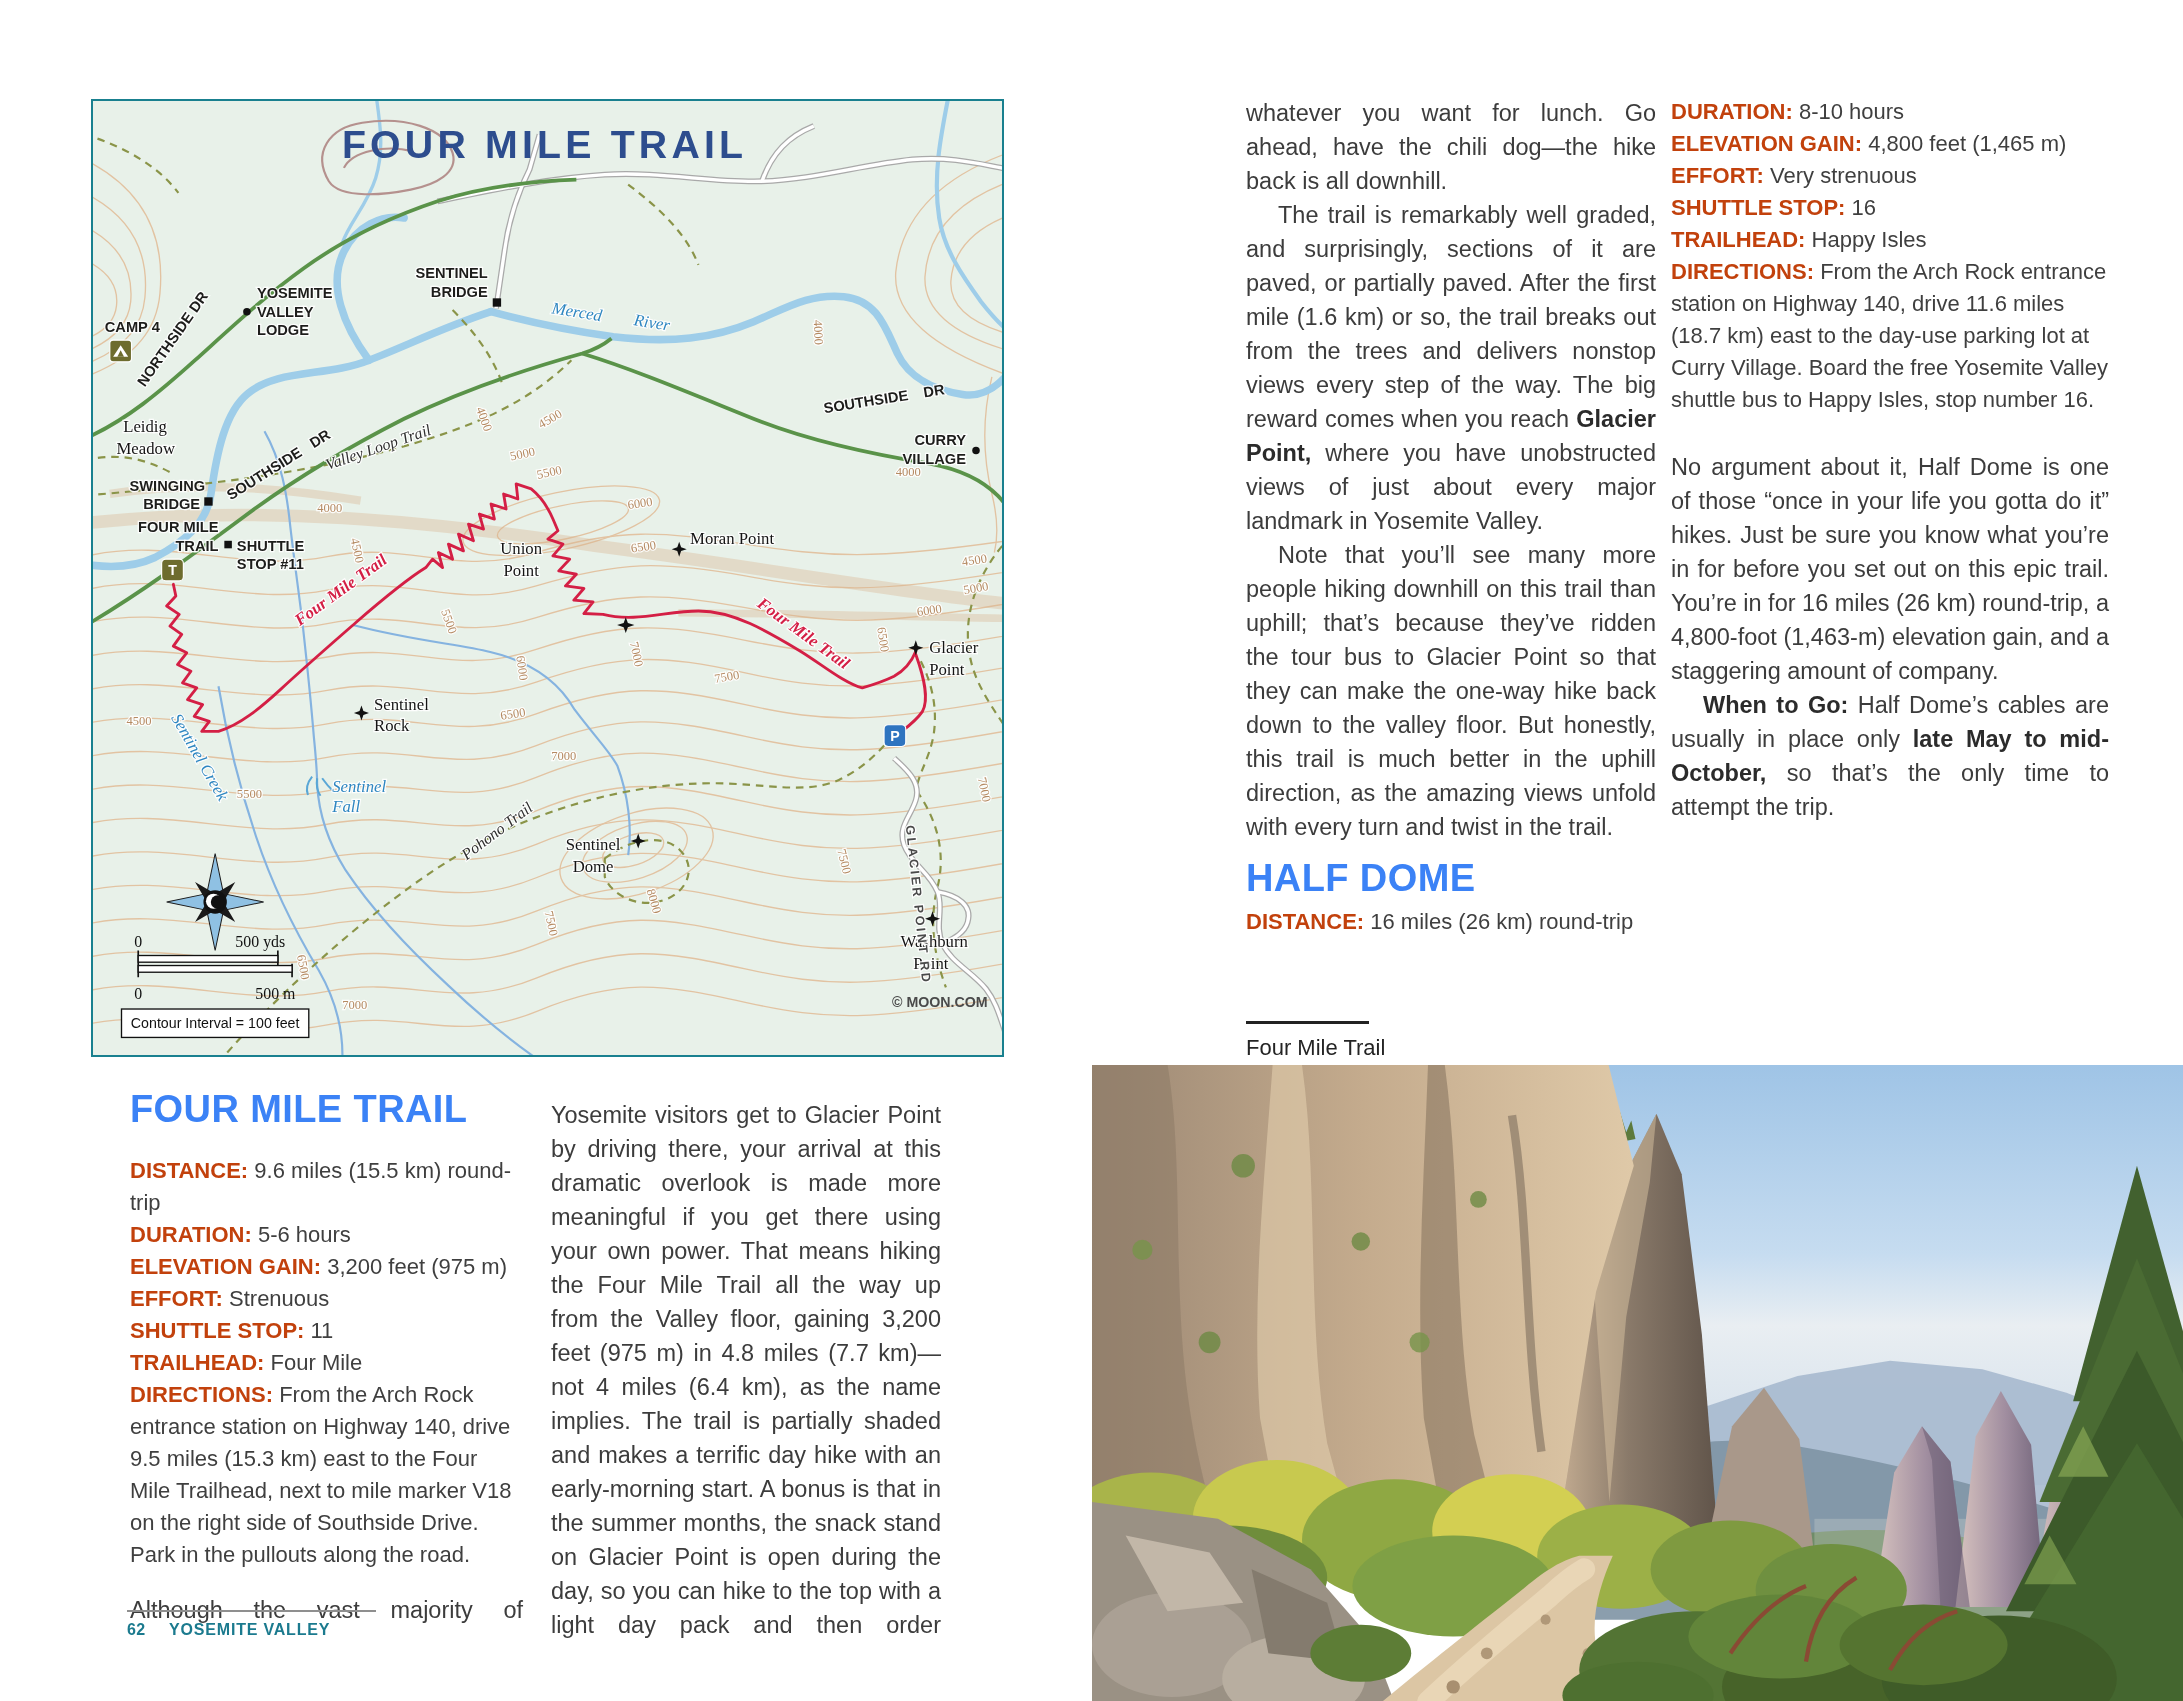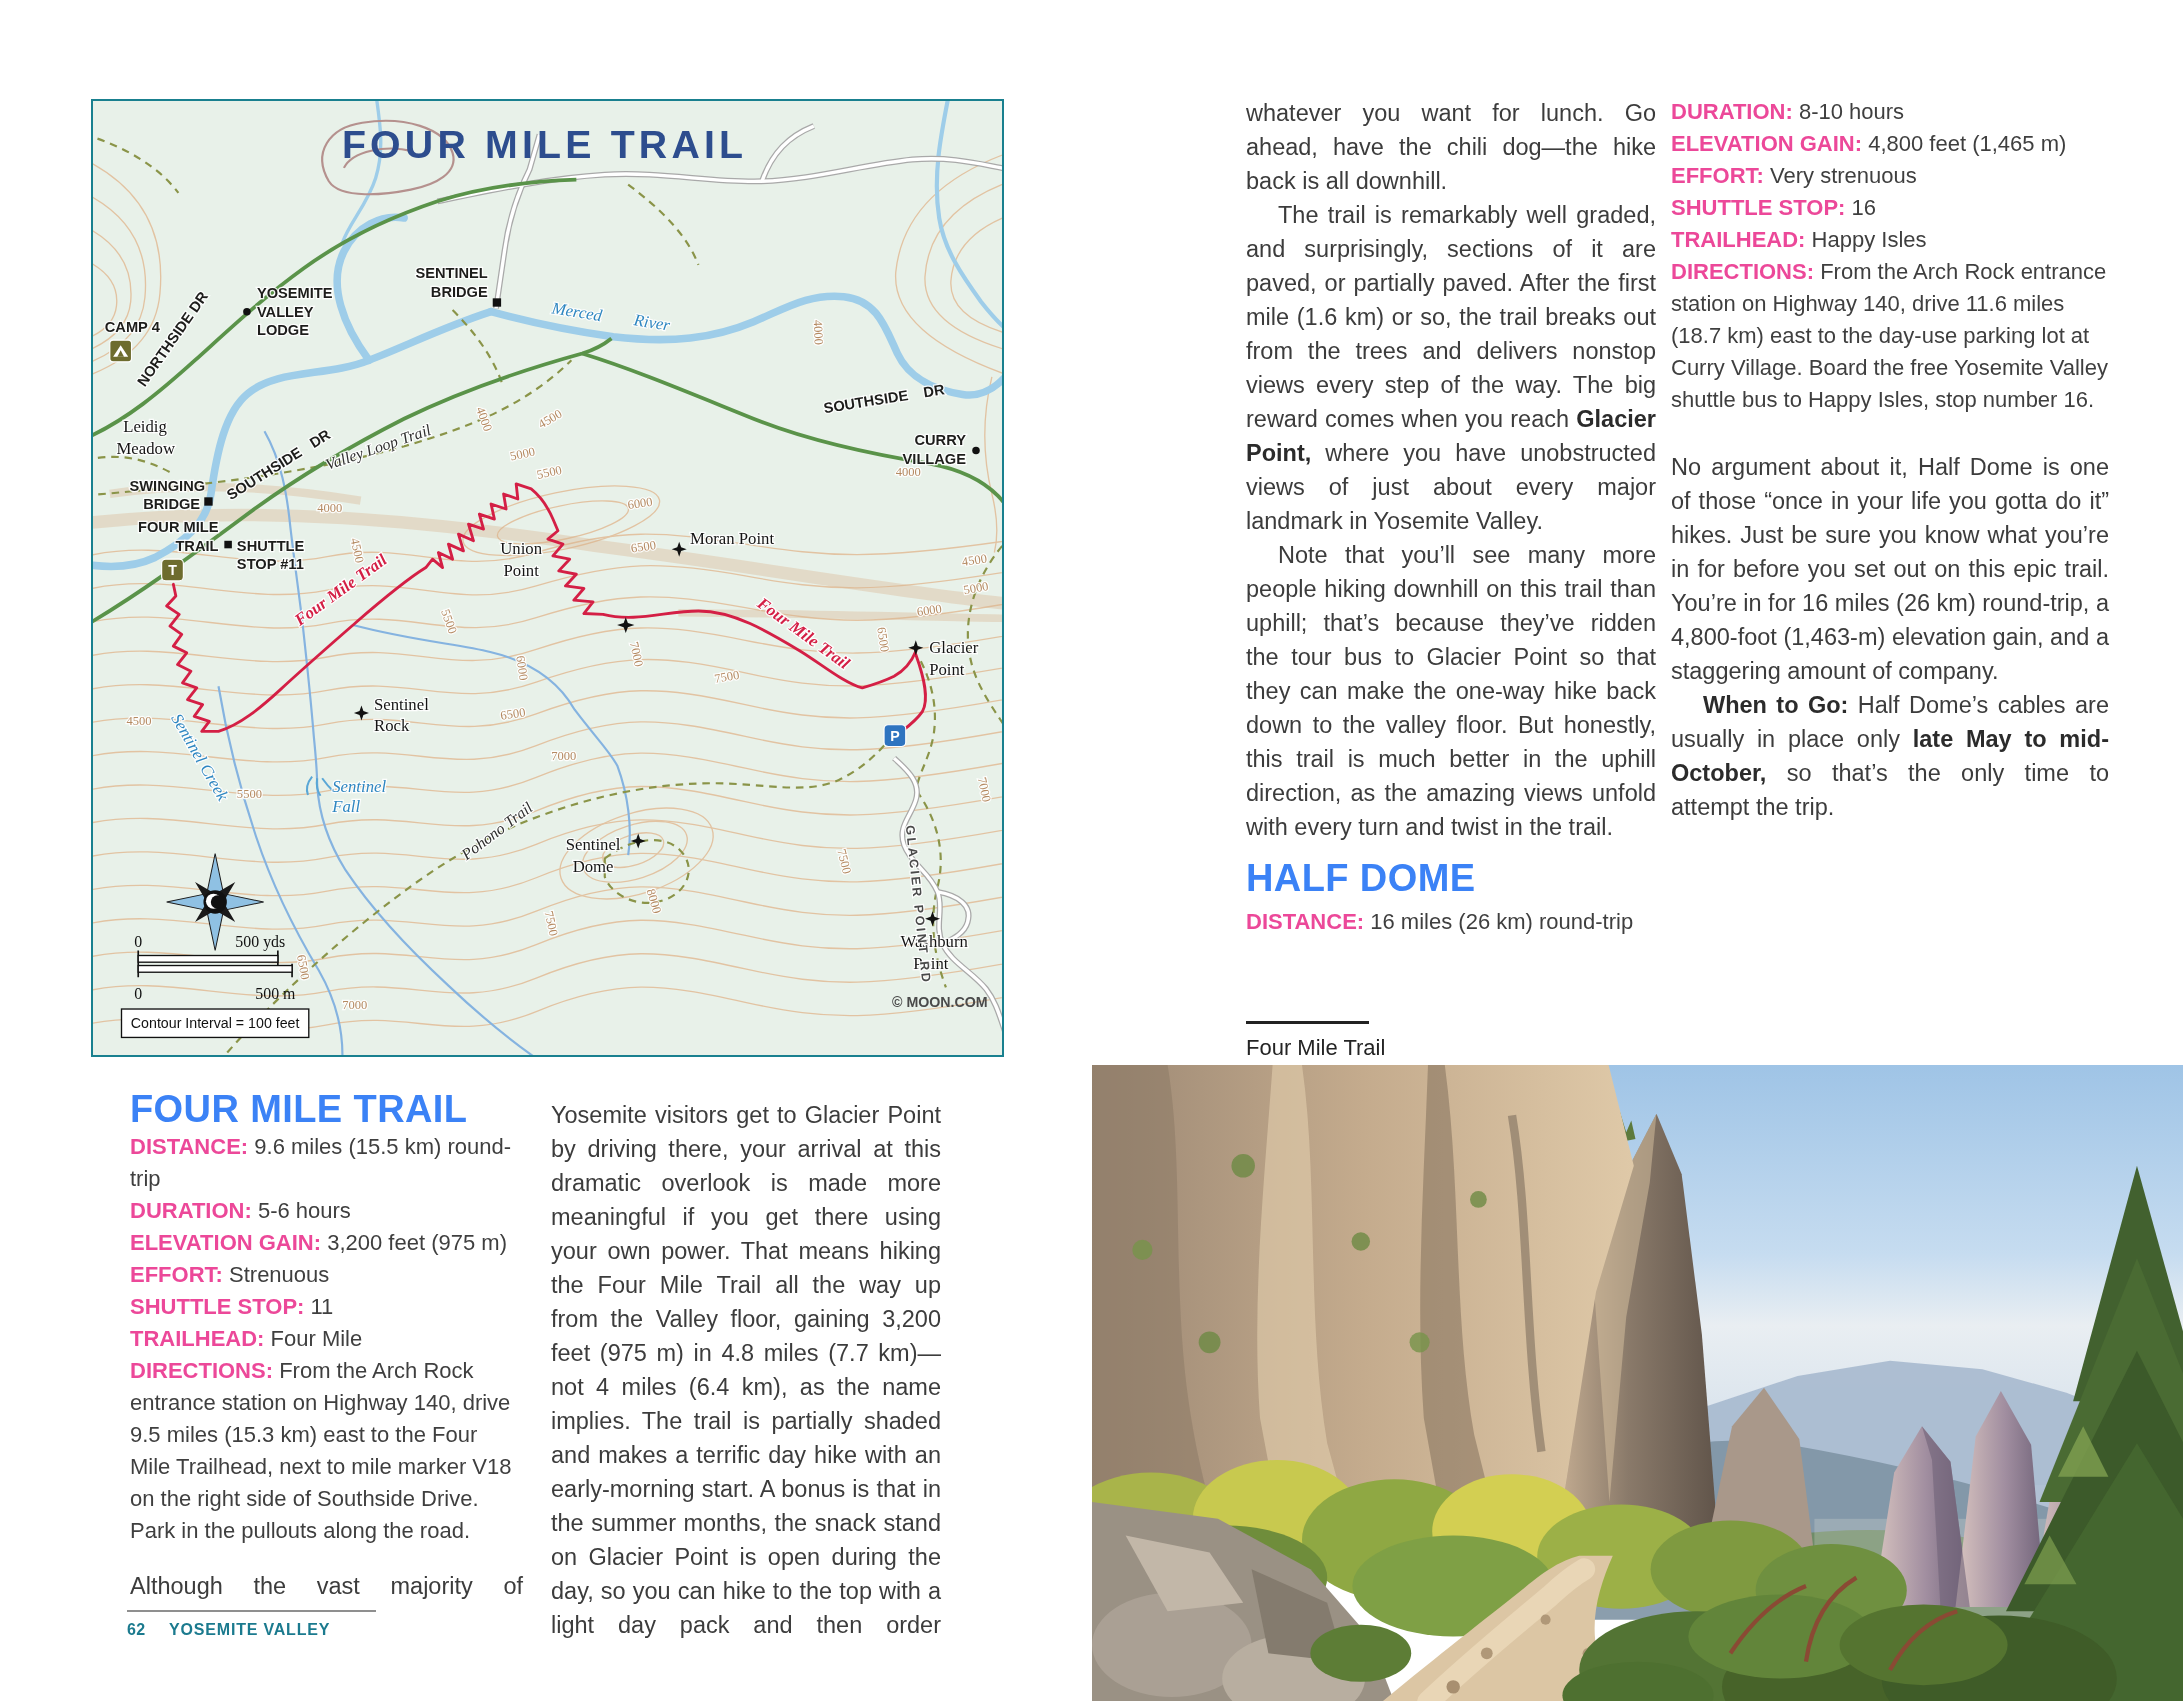--- a/index.html
+++ b/index.html
@@ -24,26 +24,26 @@
   .mt-credit{ font:bold 17px "Liberation Sans",sans-serif; fill:#4a4a4a; }
   .mt-icon  { font:bold 17px "Liberation Sans",sans-serif; fill:#ffffff; }
   .mt-scale { font:19px "Liberation Serif",serif; fill:#111; }
   .mt-box   { font:17px "Liberation Sans",sans-serif; fill:#111; }
   .halo { paint-order:stroke; stroke:rgba(255,255,255,.88); stroke-width:3px; }
 
   
   .col { position:absolute; }
   .green-h { font-size:38px; font-weight:bold; color:#3b82f6; letter-spacing:0.4px; line-height:44px; }
   .stat { font-size:22px; line-height:32px; color:#3f3f3f; }
-  .stat b { color:#ec4899; }
+  .stat b { color:#c2410c; }
   .bpar { font-size:23.5px; line-height:34px; text-align:justify; color:#3c3c3c; }
   .bpar b { color:#2b2b2b; }
   .ind { text-indent:32px; }
   .jlast { text-align-last:justify; }
-  .mt8 { margin-top:0; } .mt26 { margin-top:22px; } .mt40 { margin-top:34px; }
+  .mt8 { margin-top:24px; } .mt26 { margin-top:22px; } .mt40 { margin-top:34px; }
 
   
   .cap-rule { left:1246px; top:1021px; width:123px; height:2.5px; background:#222; }
   .caption { left:1246px; top:1035px; font-size:22px; color:#242424; }
 
   
   .foot-rule { left:127px; top:1610px; width:249px; height:1.7px; background:#8f8f8f; }
   .footer { left:127px; top:1621px; font-size:16px; font-weight:bold; color:#1b7a8e; letter-spacing:0.4px; }
   .footer span { margin-left:23.5px; letter-spacing:0.8px; }
 

